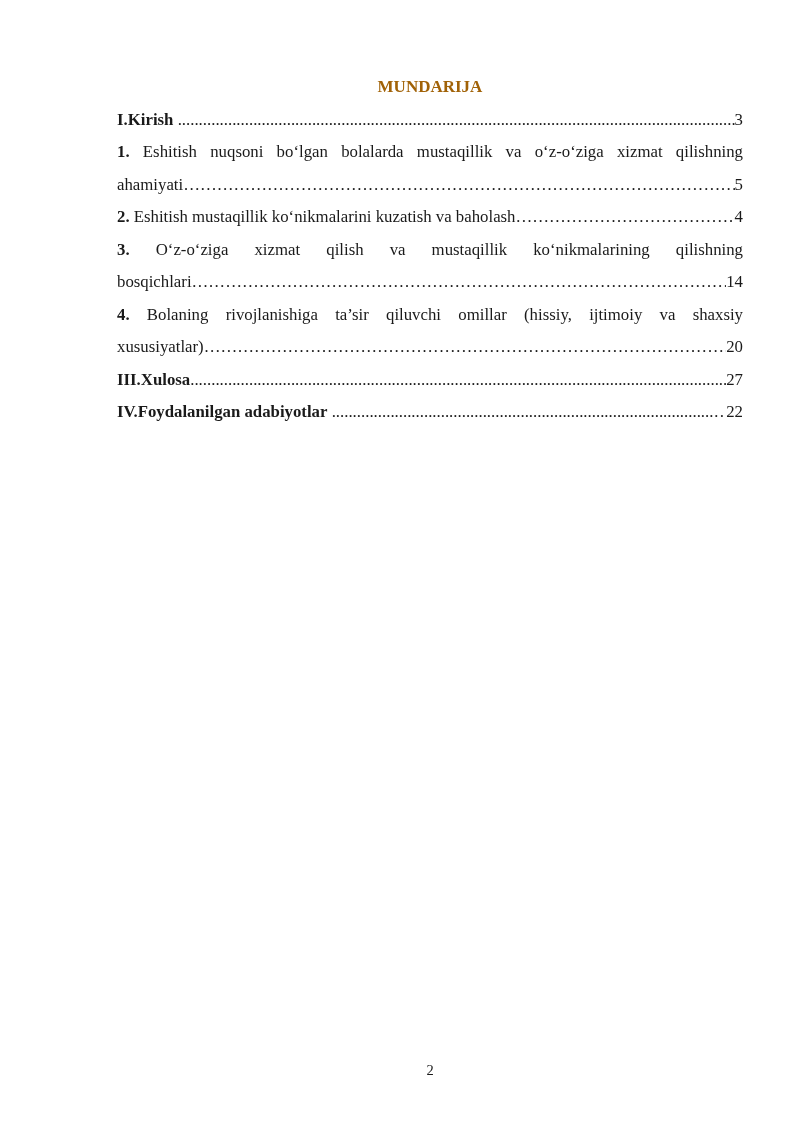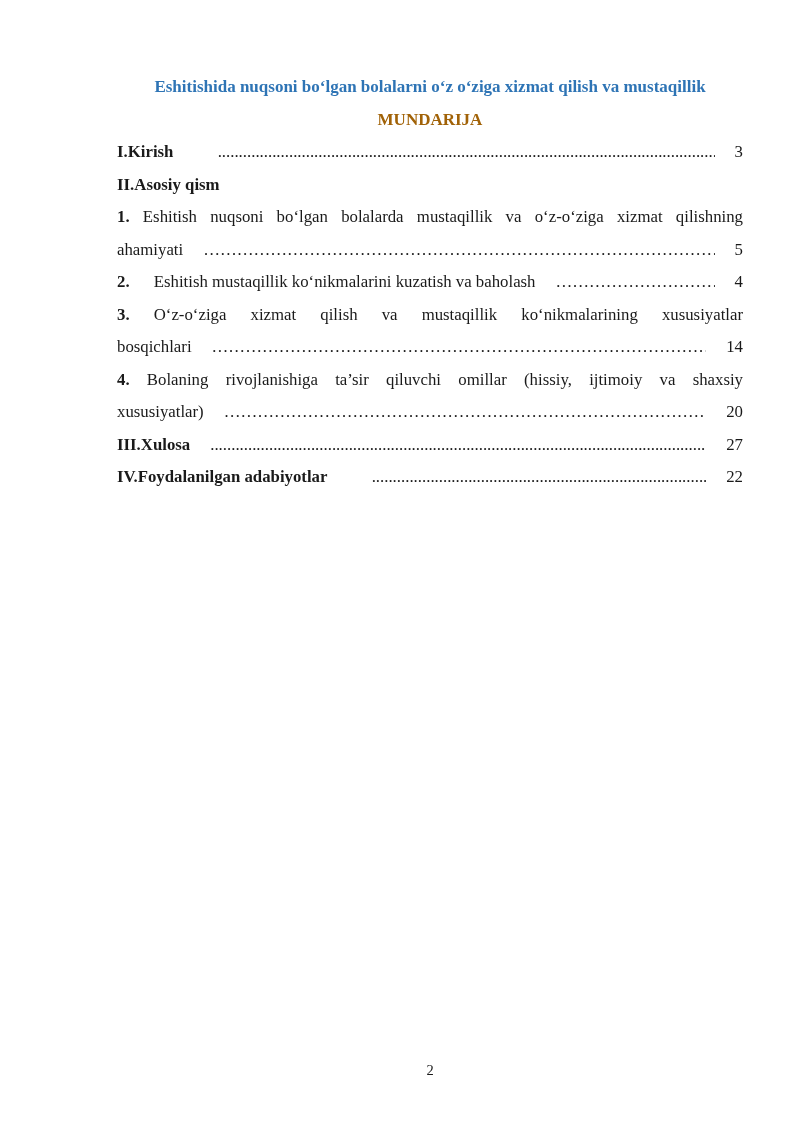--- a/index.html
+++ b/index.html
@@ -36,21 +36,20 @@
     color: #a16207;
   }
   .toc-line {
     font-size: 16.8px;
     line-height: 32.5px;
   }
   .flexline {
     display: flex;
     align-items: baseline;
     white-space: pre;
-    gap: 20px;
   }
   .justify {
     text-align: justify;
     text-align-last: justify;
     white-space: normal;
     font-family: Liberation Serif, serif;
   }
   .b { font-weight: bold; }
   .leader {
     flex: 1 1 auto;
@@ -67,30 +66,28 @@
     text-align: center;
     font-size: 14.5px;
     color: #1a1a1a;
   }
 </style>
 </head>
 <body>
 
 <div class="doc">
   <div>
-    <div class="title-line">Eshitishida nuqsoni boʻlgan bolalarni oʻz oʻziga xizmat qilish va mustaqillik</div>
   </div>
   <div class="toc-heading">MUNDARIJA</div>
   <div id="toc">
       <div class="toc-line flexline"><span class="b">I.Kirish</span><span> </span><span class="leader">..........................................................................................................................................................................................</span><span class="pg">3</span></div>
-      <div class="toc-line flexline"><span class="b">II.Asosiy qism</span></div>
       <div class="toc-line justify"><span class="b">1.</span><span> Eshitish nuqsoni boʻlgan bolalarda mustaqillik va oʻz-oʻziga xizmat qilishning</span></div>
       <div class="toc-line flexline"><span>ahamiyati</span><span class="leader">……………………………………………………………………………………………...</span><span class="pg">5</span></div>
       <div class="toc-line flexline"><span class="b">2.</span><span> Eshitish mustaqillik koʻnikmalarini kuzatish va baholash</span><span class="leader">……………………………………………..</span><span class="pg">4</span></div>
-      <div class="toc-line justify"><span class="b">3.</span><span> Oʻz-oʻziga xizmat qilish va mustaqillik koʻnikmalarining xususiyatlar</span></div>
+      <div class="toc-line justify"><span class="b">3.</span><span> Oʻz-oʻziga xizmat qilish va mustaqillik koʻnikmalarining qilishning</span></div>
       <div class="toc-line flexline"><span>bosqichlari</span><span class="leader">…………………………………………………………………………………………...</span><span class="pg">14</span></div>
       <div class="toc-line justify"><span class="b">4.</span><span> Bolaning rivojlanishiga ta’sir qiluvchi omillar (hissiy, ijtimoiy va shaxsiy</span></div>
       <div class="toc-line flexline"><span>xususiyatlar)</span><span class="leader">……………………………………………………………………………………………</span><span class="pg">20</span></div>
       <div class="toc-line flexline"><span class="b">III.Xulosa</span><span class="leader">...........................................................................................................................................................................................</span><span class="pg">27</span></div>
       <div class="toc-line flexline"><span class="b">IV.Foydalanilgan adabiyotlar</span><span> </span><span class="leader">...........................................................................................……..…………………</span><span class="pg">22</span></div>
     </div>
 </div>
 
 <div class="footer">2</div>
 

